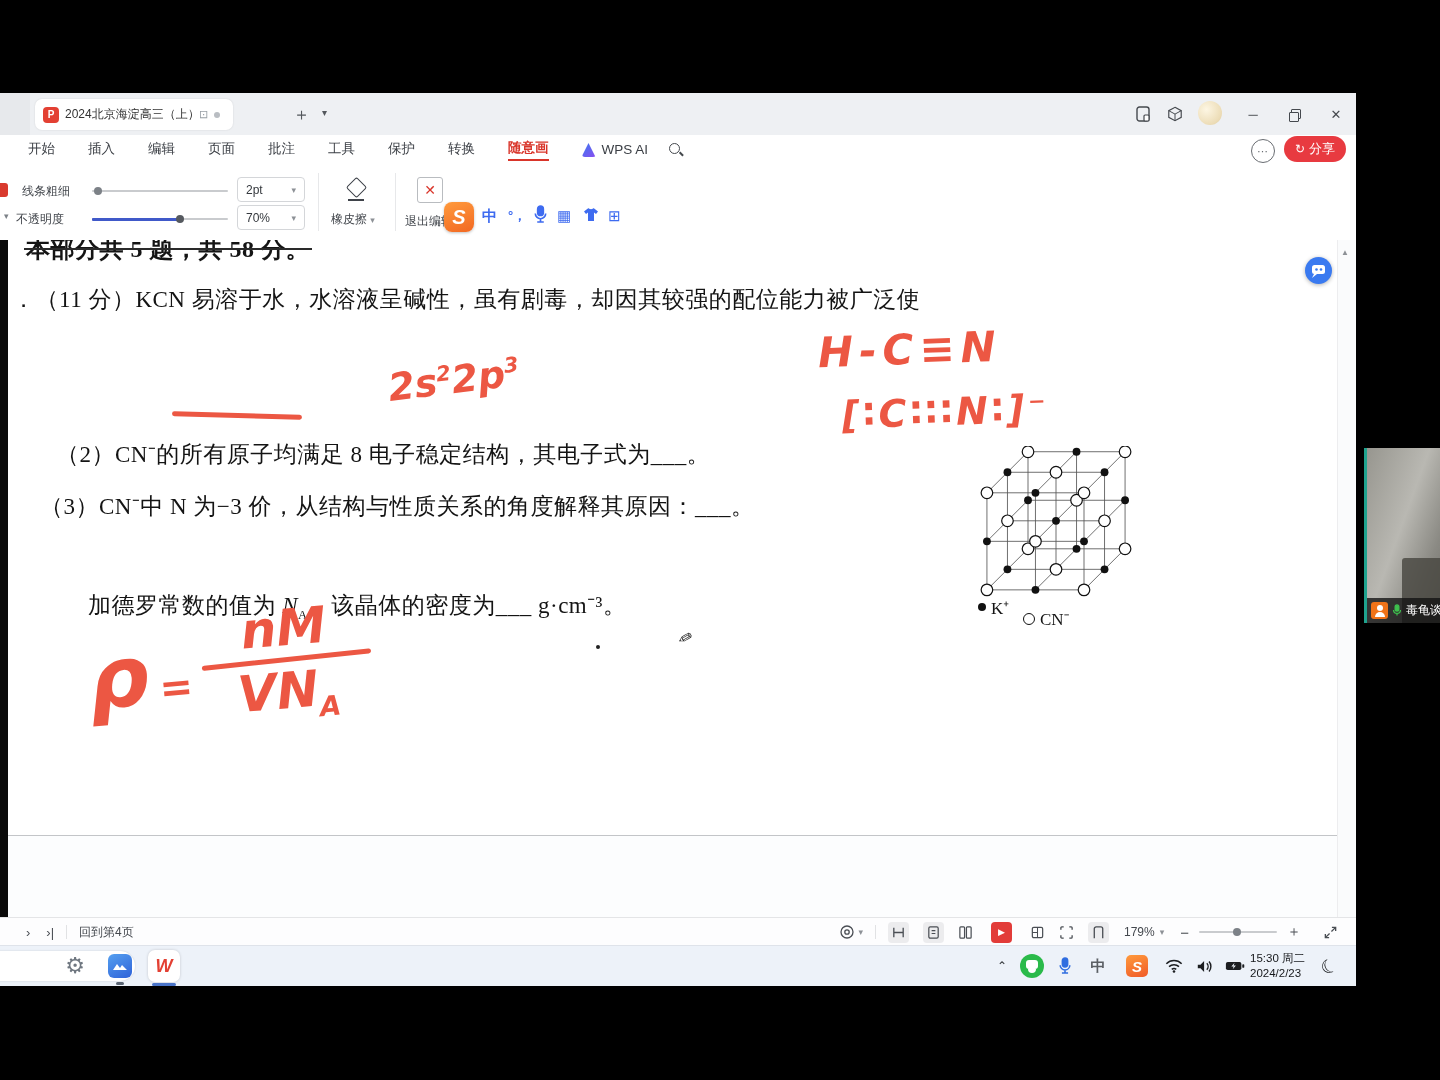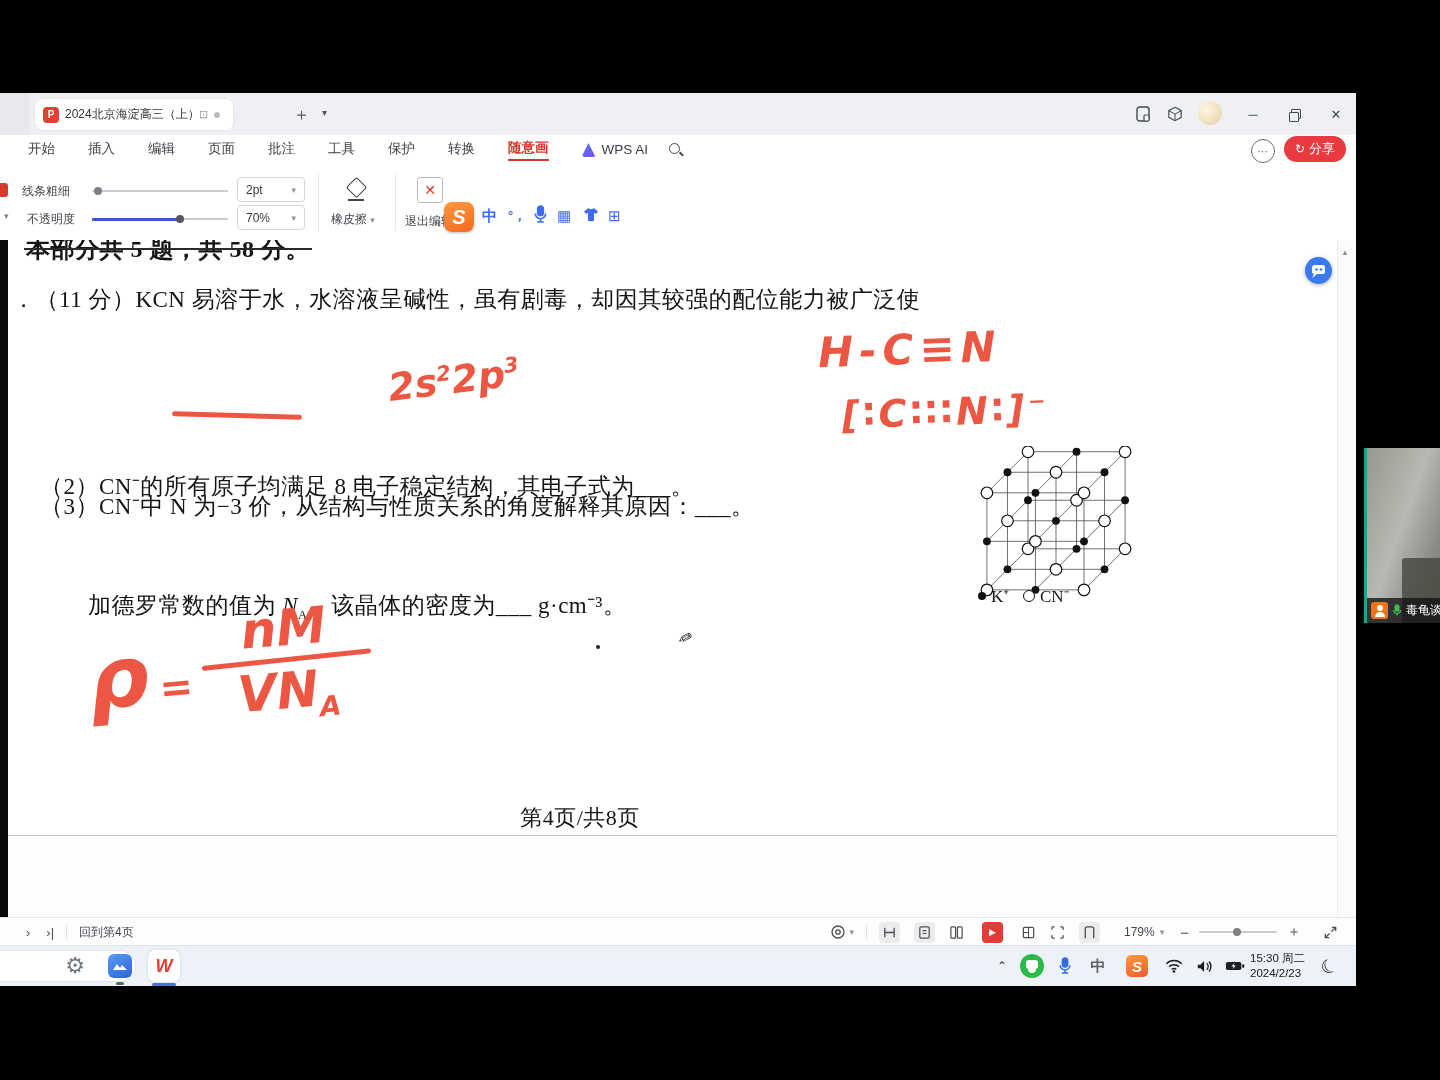--- a/index.html
+++ b/index.html
@@ -124,21 +124,21 @@
       <div class="a" style="left:4px;top:46px;color:#7c8187;font-size:9px;">▾</div>
 
       <div class="tb-label a" style="left:22px;top:18px;">线条粗细</div>
       <div class="track" style="left:92px;top:25px;width:136px;"></div>
       <div class="thumb" style="left:94px;top:22px;"></div>
       <div class="valbox" style="left:237px;top:12px;">
         <span>2pt</span>
           <span class="caret">▾</span>
       </div>
 
-      <div class="tb-label a" style="left:27px;top:46px;">不透明度</div>
+      <div class="tb-label a" style="left:16px;top:46px;">不透明度</div>
       <div class="track" style="left:92px;top:53px;width:136px;"></div>
       <div class="track" style="left:92px;top:52.5px;width:88px;height:3px;background:#4059c9;"></div>
       <div class="thumb" style="left:176px;top:50px;background:#55595f;"></div>
       <div class="valbox" style="left:237px;top:40px;">
         <span>70%</span>
           <span class="caret">▾</span>
       </div>
 
       <div class="vsep" style="left:318px;top:8px;height:58px;"></div>
 
@@ -180,26 +180,25 @@
       <div class="a" style="left:608px;top:42px;color:#3e6bf0;font-size:15px;">⊞</div>
     </div>
 
     <div class="docarea">
       <div class="docblackstrip"></div>
 
       <div class="docline serif a" style="left:26px;top:-7px;font-size:24px;font-weight:bold;">本部分共 5 题，共 58 分。</div>
       <div class="a" style="left:24px;top:8px;width:288px;height:1.5px;background:#2a2a2a;"></div>
 
       <div class="docline serif" style="left:12px;top:44px;">．（11 分）KCN 易溶于水，水溶液呈碱性，虽有剧毒，却因其较强的配位能力被广泛使</div>
-      <div class="docline serif" style="left:40px;top:197px;margin-top:32px;">（2）CN⁻的所有原子均满足 8 电子稳定结构，其电子式为___。</div>
+      <div class="docline serif" style="left:56px;top:197px;">（2）CN⁻的所有原子均满足 8 电子稳定结构，其电子式为___。</div>
       <div class="docline serif" style="left:40px;top:249px;">（3）CN⁻中 N 为−3 价，从结构与性质关系的角度解释其原因：___。</div>
       <div class="docline serif" style="left:88px;top:348px;">
         <span>加德罗常数的值为 </span><i>N</i><sub class="h">A</sub><span>，该晶体的密度为___ g·cm⁻³。</span>
       </div>
-      <div class="docline serif" style="left:420px;top:563px;width:320px;text-align:center;font-size:22px;">第4页/共8页</div>
 
       <div class="a" style="left:172px;top:173px;width:130px;height:5px;background:#ec5743;border-radius:3px;transform:rotate(1.6deg);"></div>
       <div class="hand" style="left:388px;top:118px;font-size:38px;transform:rotate(-7deg);">
         <span>2s</span><sup class="h">2</sup><span>2p</span><sup class="h">3</sup>
       </div>
       <div class="hand" style="left:818px;top:85px;font-size:42px;letter-spacing:6px;transform:rotate(-2deg);">H-C≡N</div>
       <div class="hand" style="left:842px;top:150px;font-size:38px;letter-spacing:4px;transform:rotate(-2deg);">
         <span>[∶C∶∶∶N∶]</span><sup class="h">−</sup>
       </div>
       <div class="hand" style="left:88px;top:368px;transform:rotate(-5deg);display:flex;align-items:center;gap:10px;">
@@ -268,21 +267,21 @@
           <circle cx="164" cy="56" r="4.2" fill="#111"></circle>
           <circle cx="120" cy="48" r="6.2" fill="#fff" stroke="#111" stroke-width="1.3"></circle>
           <circle cx="142" cy="26" r="4.2" fill="#111"></circle>
           <circle cx="164" cy="4" r="6.2" fill="#fff" stroke="#111" stroke-width="1.3"></circle>
         </svg>
       <div class="a serif" style="left:978px;top:344px;font-size:17px;display:flex;align-items:center;gap:14px;">
         <span style="display:flex;align-items:center;gap:5px;">
           <span style="width:8px;height:8px;background:#111;border-radius:50%;"></span>
           <span>K⁺</span>
         </span>
-        <span style="display:flex;align-items:center;gap:5px;">
+        <span style="display:flex;align-items:center;gap:5px;margin-top:23px;">
           <span style="width:10px;height:10px;border:1.5px solid #111;border-radius:50%;background:#fff;"></span>
           <span>CN⁻</span>
         </span>
       </div>
 
       <div class="a" style="left:8px;top:595px;width:1329px;height:1px;background:#c3c5c8;"></div>
       <div class="a" style="left:8px;top:596px;width:1329px;height:81px;background:#fcfdfe;"></div>
 
       <div class="a" style="left:1337px;top:0;width:19px;height:677px;background:#fafbfc;border-left:1px solid #ededef;"></div>
       <div class="a" style="left:1341px;top:8px;font-size:8px;color:#8d9196;">▲</div>
@@ -338,21 +337,21 @@
       <span class="sb-ic" style="margin-left:14px;">
         <svg width="15" height="15" viewBox="0 0 16 16">
             <path d="M2 5V3a1 1 0 0 1 1-1h2M11 2h2a1 1 0 0 1 1 1v2M14 11v2a1 1 0 0 1-1 1h-2M5 14H3a1 1 0 0 1-1-1v-2" fill="none" stroke="#4a4e54" stroke-width="1.4"></path>
           </svg>
       </span>
       <span class="sb-ic" style="margin-left:14px;background:#ececee;border-radius:4px;padding:3px;">
         <svg width="15" height="15" viewBox="0 0 16 16">
             <path d="M3.5 14V4a2 2 0 0 1 2-2h5a2 2 0 0 1 2 2v10" fill="none" stroke="#4a4e54" stroke-width="1.4"></path>
           </svg>
       </span>
-      <span style="margin-left:24px;text-align:center;">179%</span>
+      <span style="margin-left:15px;text-align:center;">179%</span>
       <span class="caret" style="margin-left:5px;">▾</span>
       <span style="margin-left:16px;font-size:15px;color:#4a4e54;">−</span>
       <span style="position:relative;width:78px;height:2px;background:#c9cbce;border-radius:1px;margin:0 10px;">
         <span style="position:absolute;left:34px;top:-3px;width:8px;height:8px;border-radius:50%;background:#7c8187;"></span>
       </span>
       <span style="font-size:14px;color:#4a4e54;">＋</span>
       <span class="sb-ic" style="margin:0 18px 0 22px;">
         <svg width="15" height="15" viewBox="0 0 16 16">
             <path d="M9.5 2.5h4v4M6.5 13.5h-4v-4M13.5 2.5 9 7M2.5 13.5 7 9" fill="none" stroke="#4a4e54" stroke-width="1.4"></path>
           </svg>

